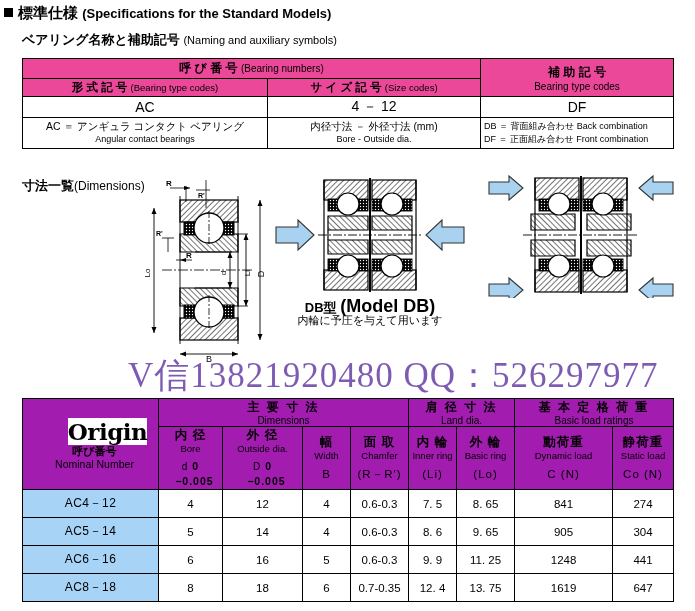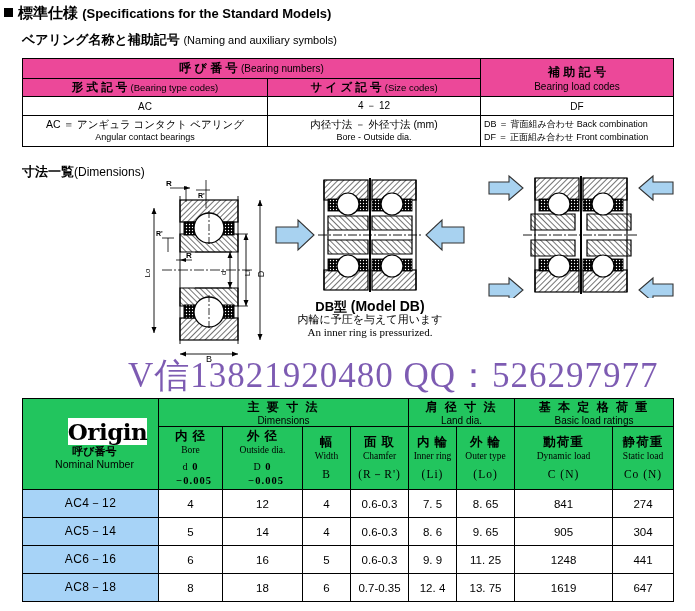--- a/index.html
+++ b/index.html
@@ -9,59 +9,59 @@
     color:#000;overflow:hidden;position:relative;
   }
   .page{position:relative;width:695px;height:611px;}
 
   
   .h1{position:absolute;left:4px;top:4px;font-size:15px;font-weight:bold;white-space:nowrap;}
   .h1 .sq{display:inline-block;width:9px;height:9px;background:#000;margin-right:5px;vertical-align:1px;}
   .h1 .en{font-size:13px;font-weight:bold;}
   .h2{position:absolute;left:22px;top:31px;font-size:13px;font-weight:bold;white-space:nowrap;}
   .h2 .en{font-size:11px;font-weight:normal;}
-  .h3{position:absolute;left:22px;top:163px;font-size:13px;font-weight:bold;white-space:nowrap;}
+  .h3{position:absolute;left:22px;top:177px;font-size:13px;font-weight:bold;white-space:nowrap;}
   .h3 .en{font-size:12px;font-weight:normal;}
 
   
   .ntab{position:absolute;left:22px;top:58px;width:651px;border-collapse:collapse;table-layout:fixed;}
   .ntab td{border:1px solid #000;text-align:center;vertical-align:middle;padding:1px 2px;}
   .ntab .hd{background:#ec4899;}
   .r1{height:16px;font-size:12px;font-weight:bold;}
   .r1 .en{font-size:10px;font-weight:normal;}
   .r2{height:16px;font-size:11.5px;font-weight:bold;}
   .r2 .en{font-size:9.5px;font-weight:normal;}
-  .r3{height:19px;font-size:10px;}
+  .r3{height:19px;font-size:14px;}
   .r4{height:31px;font-size:10px;line-height:13px;padding-left:23px;}
   .r4 .jp{font-size:10.5px;}
   .r4 .sm{font-size:9px;}
   .lft{text-align:left !important;padding-left:3px !important;}
 
   
   .dia{position:absolute;}
   .cap{position:absolute;text-align:center;width:210px;line-height:13px;}
   .cap .t{font-size:13px;font-weight:bold;}
-  .cap .t .en{font-size:14px;}
+  .cap .t .en{font-size:18px;}
   .cap .j{font-size:11px;}
   .cap .e{font-size:11px;font-family:"Liberation Serif",serif;}
 
   
   .wm{position:absolute;color:#4c1d95;opacity:.72;white-space:nowrap;
       font-family:"Liberation Serif",serif;pointer-events:none;}
   .wm1{left:128px;top:352px;font-size:35px;letter-spacing:1px;}
   .wm2{left:165px;top:513px;font-size:30px;letter-spacing:9px;
        font-family:"DejaVu Sans",sans-serif;}
 
   
   .mtab{position:absolute;left:22px;top:398px;width:651px;border-collapse:collapse;table-layout:fixed;}
   .mtab td{border:1px solid #000;text-align:center;vertical-align:middle;padding:0;}
-  .mtab .hd{background:#22c55e;}
+  .mtab .hd{background:#a21caf;}
   .gh{font-size:12px;font-weight:bold;letter-spacing:2px;height:15px;}
   .gh .en{font-size:10px;font-weight:normal;letter-spacing:0;display:block;margin-top:-1px;}
-  .ch{height:62px;font-size:12.5px;font-weight:bold;letter-spacing:1px;line-height:14px;font-family:Liberation Serif, serif;}
+  .ch{height:62px;font-size:12.5px;font-weight:bold;letter-spacing:1px;line-height:14px;}
   .ch .en{font-size:9.5px;font-weight:normal;letter-spacing:0;display:block;}
   .ch .tol{display:block;font-size:10.5px;font-weight:bold;margin-top:3px;}
   .ch .tol i{font-style:normal;font-size:10px;font-weight:normal;}
   .ch .sym{display:block;font-size:11.5px;font-weight:normal;margin-top:4px;}
   .originbox{height:77px;text-align:left;padding-left:6px !important;}
   .logo{display:inline-block;background:#fff;padding:0 0;margin:1px 0 0 28px;
         font-size:23px;font-weight:bold;font-family:"DejaVu Serif",serif;letter-spacing:-0.5px;}
   .nn{font-size:11px;font-weight:bold;margin-left:2px;line-height:13px;}
   .nn .en{font-size:10.5px;font-weight:normal;display:block;}
   .drow td{height:27px;font-size:11.5px;}
@@ -90,21 +90,21 @@
         <col style="width:193px">
       </colgroup>
     <tbody>
         <tr class="r1">
       <td class="hd" colspan="2">
         <span>呼 び 番 号</span>
         <span class="en">(Bearing numbers)</span>
       </td>
       <td class="hd" rowspan="2">
         <div>補 助 記 号</div>
-        <div class="en">Bearing load codes</div>
+        <div class="en">Bearing type codes</div>
       </td>
     </tr>
     <tr class="r2">
       <td class="hd">
         <span>形 式 記 号</span>
         <span class="en">(Bearing type codes)</span>
       </td>
       <td class="hd">
         <span>サ イ ズ 記 号</span>
         <span class="en">(Size codes)</span>
@@ -281,21 +281,20 @@
 
     <path d="M6,10 h20 v-6 l14,12 l-14,12 v-6 h-20 Z" fill="#a8d2f0" stroke="#333" stroke-width="1.1"></path>
     <path d="M190,10 h-20 v-6 l-14,12 l14,12 v-6 h20 Z" fill="#a8d2f0" stroke="#333" stroke-width="1.1"></path>
     <path d="M6,112 h20 v-6 l14,12 l-14,12 v-6 h-20 Z" fill="#a8d2f0" stroke="#333" stroke-width="1.1"></path>
     <path d="M190,112 h-20 v-6 l-14,12 l14,12 v-6 h20 Z" fill="#a8d2f0" stroke="#333" stroke-width="1.1"></path>
   </svg>
 
   <div class="cap" style="left:265px;top:300px;">
     <div class="t"><span>DB型</span> <span class="en">(Model DB)</span></div>
     <div class="j">内輪に予圧を与えて用います</div>
-    <div class="e">An inner ring is pressurized.</div>
   </div>
 
   <div class="wm wm1">V信13821920480    QQ：526297977</div>
 
   <table class="mtab">
     <colgroup>
       <col style="width:136px">
         <col style="width:64px">
         <col style="width:80px">
         <col style="width:48px">
@@ -348,21 +347,21 @@
         <span class="en">Chamfer</span>
         <span class="sym">(R－R')</span>
       </td>
       <td class="hd ch">
         <span>内 輪</span>
         <span class="en">Inner ring</span>
         <span class="sym">(Li)</span>
       </td>
       <td class="hd ch">
         <span>外 輪</span>
-        <span class="en">Outer type</span>
+        <span class="en">Basic ring</span>
         <span class="sym">(Lo)</span>
       </td>
       <td class="hd ch">
         <span>動荷重</span>
         <span class="en">Dynamic load</span>
         <span class="sym">C (N)</span>
       </td>
       <td class="hd ch">
         <span>静荷重</span>
         <span class="en">Static load</span>

